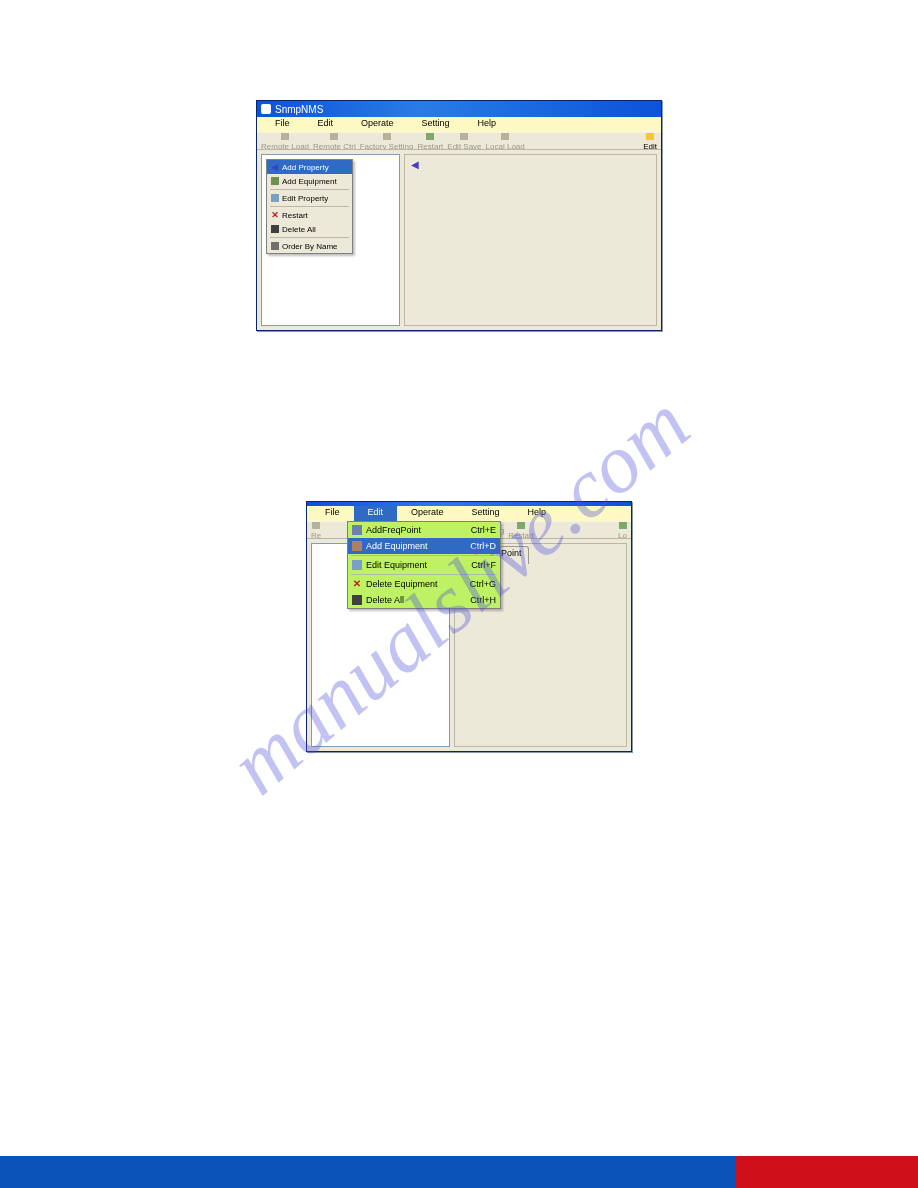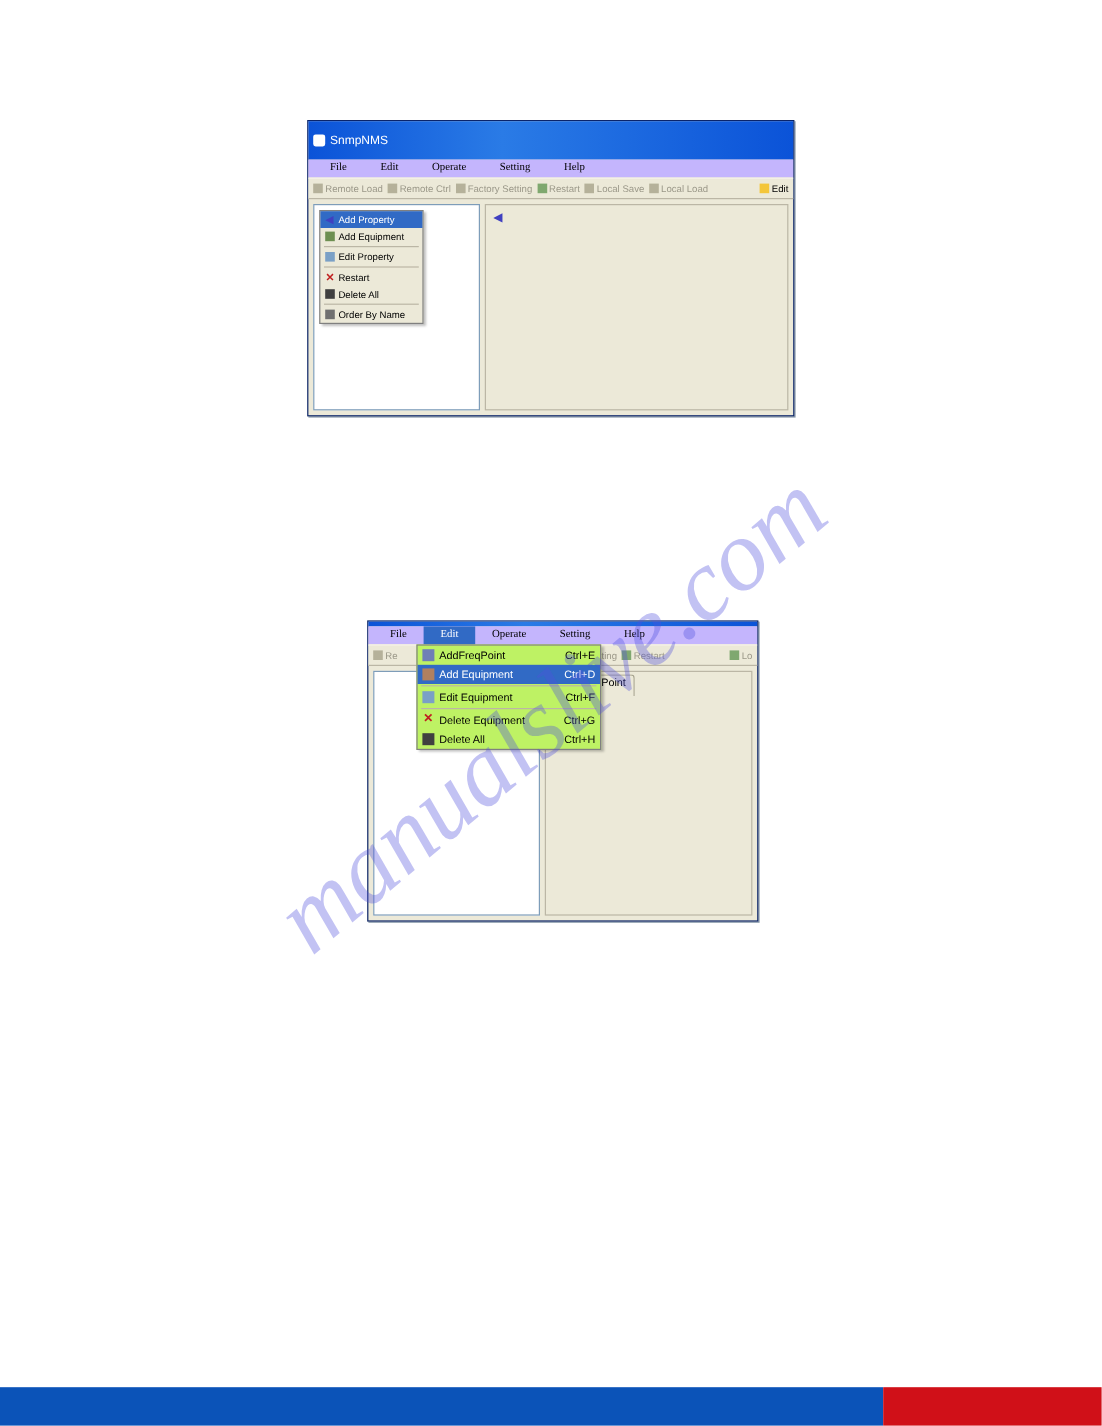--- a/index.html
+++ b/index.html
@@ -38,40 +38,40 @@
     background: #ece9d8;
   }
   .appwindow2 {
     width: 324px;
     margin: 0 0 0 306px;
     border: 1px solid #0a246a;
     box-shadow: 1px 1px 0 #8899aa;
     background: #ece9d8;
   }
   .titlebar {
-    height: 32px;
+    height: 16px;
     background: linear-gradient(to right, #0b53d8, #2a7be6 40%, #0b53d8);
     color: #ffffff;
     font-size: 10px;
     display: flex;
     align-items: center;
     padding: 0 4px;
     gap: 4px;
     font-family: "MS Sans Serif","Tahoma",sans-serif;
   }
   .titlebar .appicon {
     width: 10px; height: 10px; background:#ffffff; border-radius:2px; display:inline-block;
   }
   .menubar {
     height: 15px;
-    background: #c4b5fd;
+    background: #fef9c3;
     font-size: 9px;
     display: flex;
     padding: 0 4px;
-    font-family: Liberation Serif, serif;
+    font-family: Liberation Sans, sans-serif;
     color:#000000;
   }
   .menubar .mitem {
     padding: 1px 14px 0 14px;
     text-decoration: underline;
     text-decoration-color: transparent;
   }
   .menubar .mitem.sel {
     background:#316ac5;
     color:#fff;
@@ -84,21 +84,21 @@
     font-size: 8px;
     color:#9b9889;
     display:flex;
     align-items:center;
     padding:0 4px;
     gap:4px;
     white-space:nowrap;
     overflow:hidden;
     font-family: "MS Sans Serif","Tahoma",sans-serif;
   }
-  .toolbar .tbitem { display:flex; align-items:center; gap:2px;}
+  .toolbar .tbitem { display:flex; align-items:center; gap:2px;flex-direction:column;}
   .toolbar .tic { width:8px; height:8px; display:inline-block; background:#b5b19a; }
   .toolbar .tic.yellow{ background:#f4c63a;}
   .toolbar .tic.green{ background:#7fa86f;}
   .toolbar .exit { color:#000; }
   .bodyrow { display:flex; height:180px; }
   .bodyrow2 { display:flex; height:212px; }
   .leftpane {
     width: 137px;
     margin:4px;
     background:#ffffff;
@@ -232,21 +232,21 @@
       <span class="tbitem">
           <span class="tic"></span>
           <span>Factory Setting</span>
         </span>
       <span class="tbitem">
           <span class="tic green"></span>
           <span>Restart</span>
         </span>
       <span class="tbitem">
           <span class="tic"></span>
-          <span>Local Save</span>
+          <span>Edit Save</span>
         </span>
       <span class="tbitem">
           <span class="tic"></span>
           <span>Local Load</span>
         </span>
       <span style="flex:1"></span>
       <span class="tbitem exit">
           <span class="tic yellow"></span>
           <span>Edit</span>
         </span>

